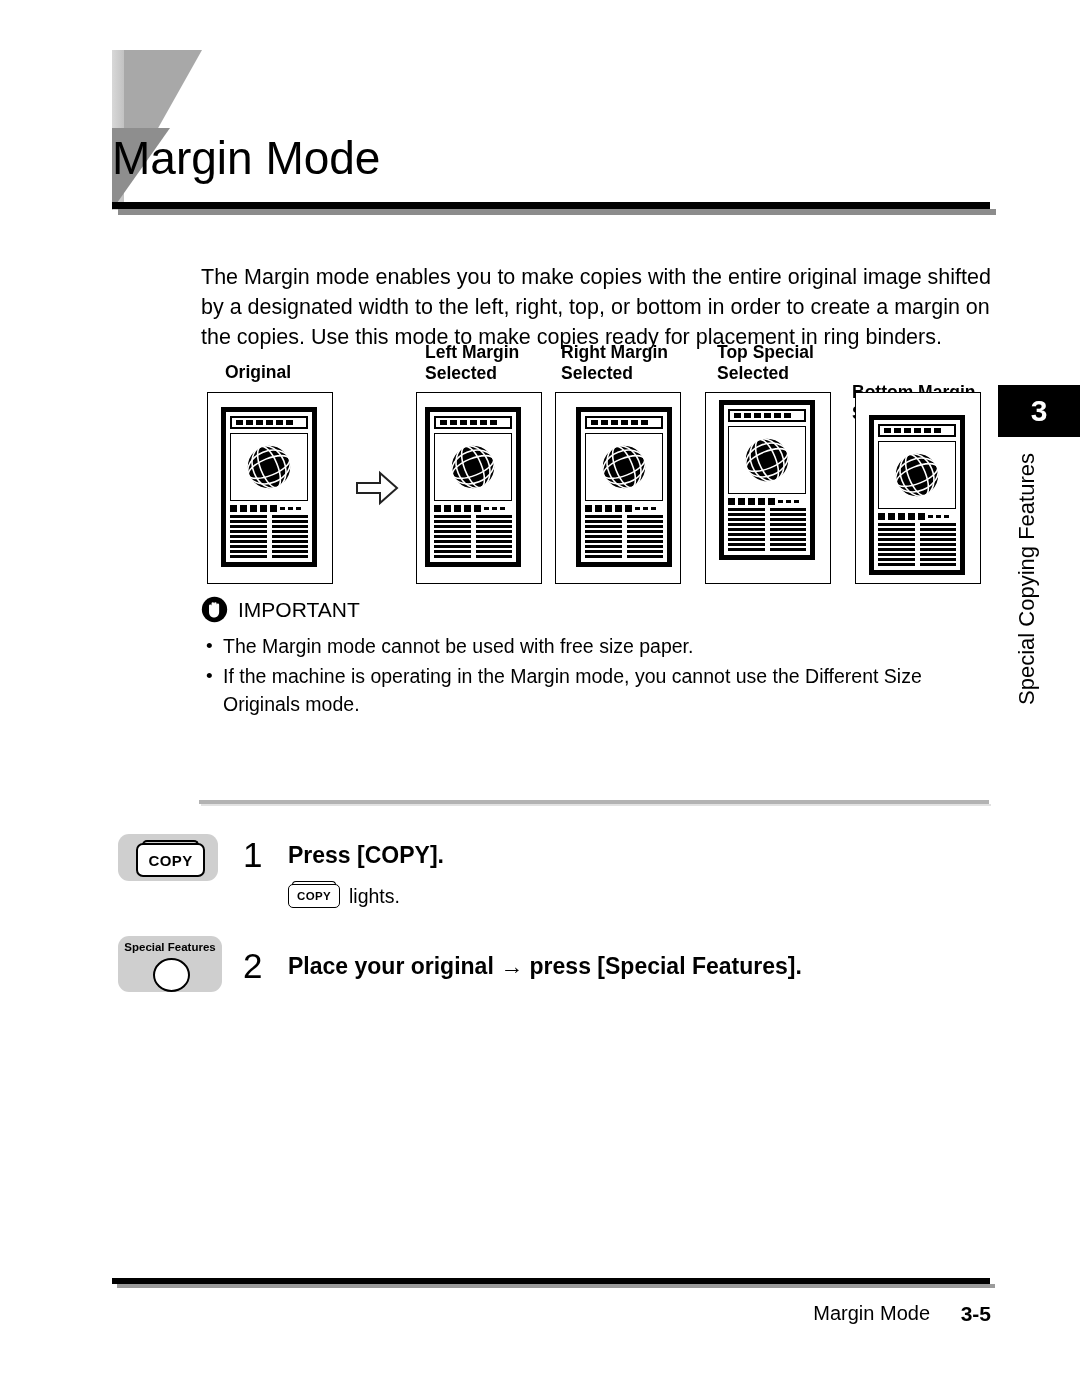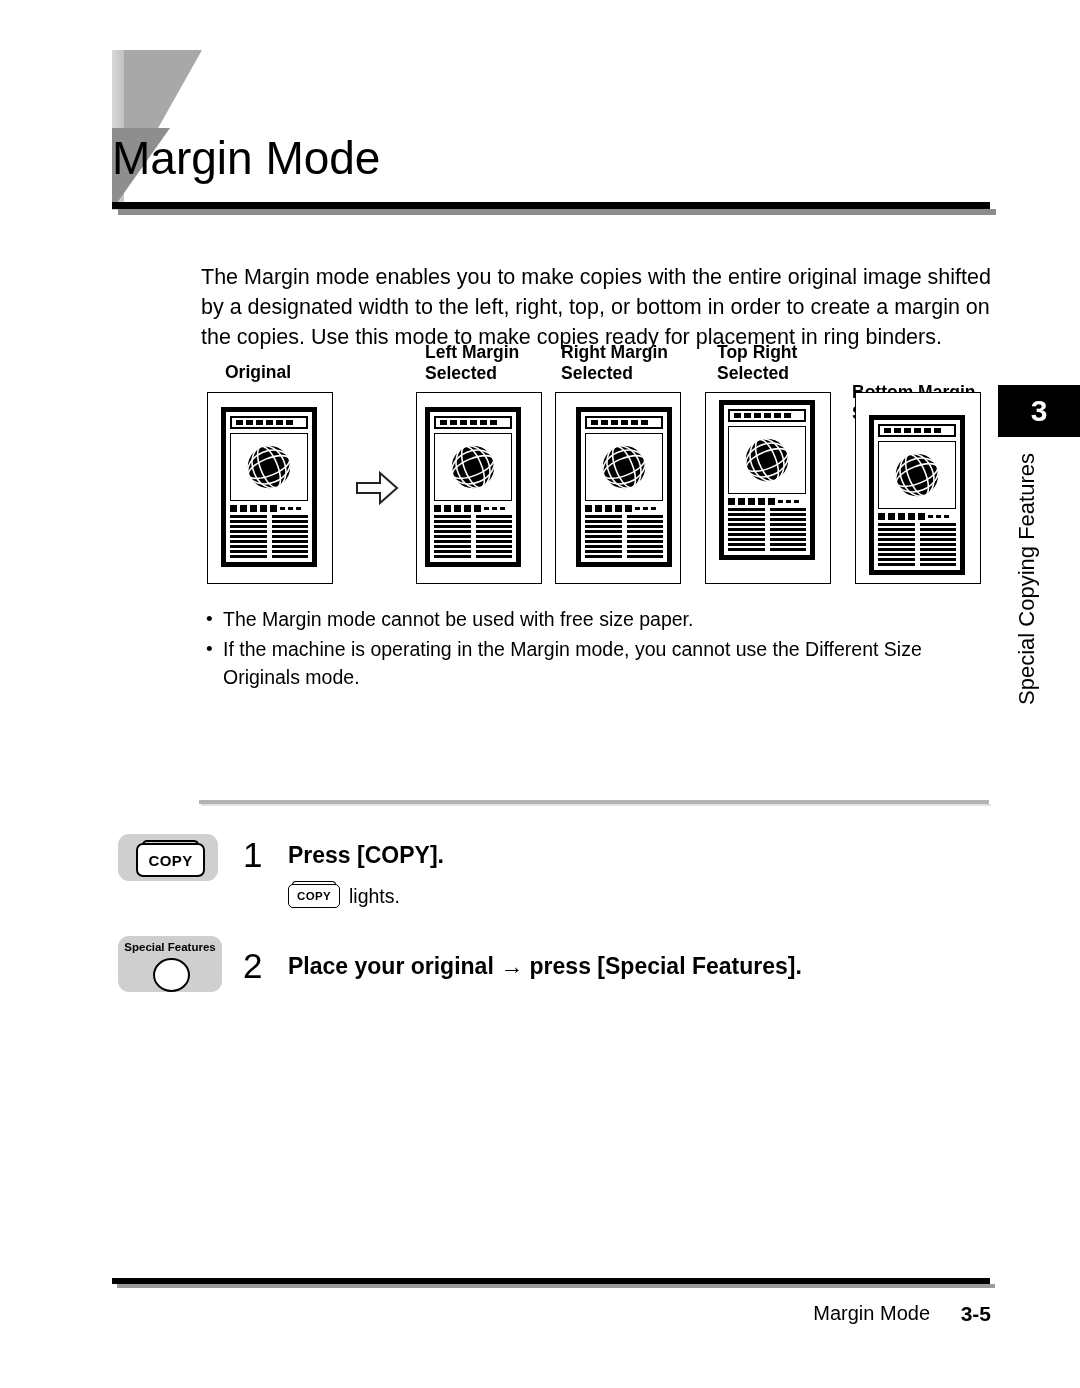--- a/index.html
+++ b/index.html
@@ -173,21 +173,21 @@
     <div class="dg-lab lab-original">Original</div>
     <div class="dg-lab lab-c1">
       <div>Left Margin</div>
       <div>Selected</div>
     </div>
     <div class="dg-lab lab-c2">
       <div>Right Margin</div>
       <div>Selected</div>
     </div>
     <div class="dg-lab lab-c3">
-      <div>Top Right</div>
+      <div>Top Special</div>
       <div>Selected</div>
     </div>
     <div class="dg-lab lab-c4">
       <div>Bottom Margin</div>
       <div>Selected</div>
     </div>
   </div>
 
   <div class="dg-row">
 
@@ -488,20 +488,27 @@
               <u></u>
           </div>
         </div>
       </div>
     </div>
 
   </div>
 </div>
 
 <div id="important">
+  <div class="imp-head">
+    <svg class="imp-icon" viewBox="0 0 32 32">
+      <circle cx="16" cy="16" r="15" fill="#000"></circle>
+      <path d="M9.5 17.5 V11.5 a1.5 1.5 0 0 1 3 0 V9 a1.5 1.5 0 0 1 3 0 V9 a1.5 1.5 0 0 1 3 0 V10.5 a1.5 1.5 0 0 1 3 0 V19 c0 4-2.5 6.5-6 6.5 s-6-2.5-6-6.5 z" fill="#fff"></path>
+    </svg>
+    <div class="imp-title">IMPORTANT</div>
+  </div>
   <ul class="imp-list">
     <li>The Margin mode cannot be used with free size paper.</li>
     <li>If the machine is operating in the Margin mode, you cannot use the Different Size Originals mode.</li>
   </ul>
 </div>
 
 <div id="divider"></div>
 
 <div class="step-badge badge-copy"></div>
 <div class="key-copy">COPY</div>

